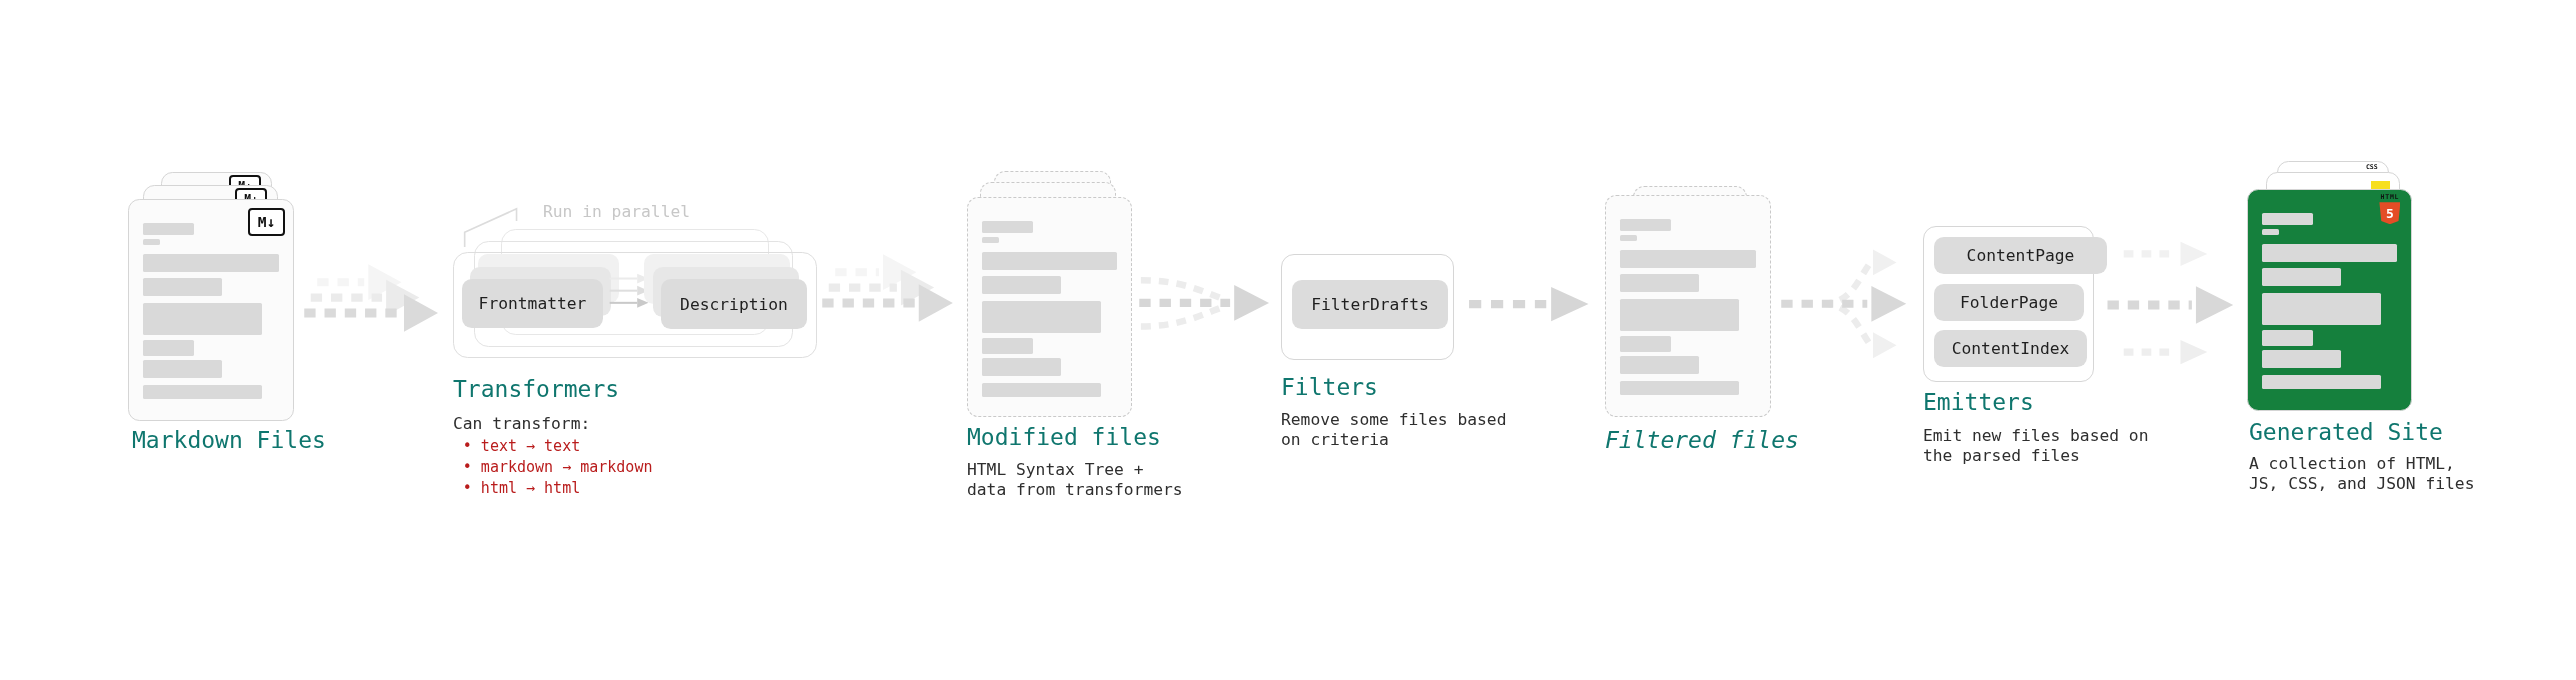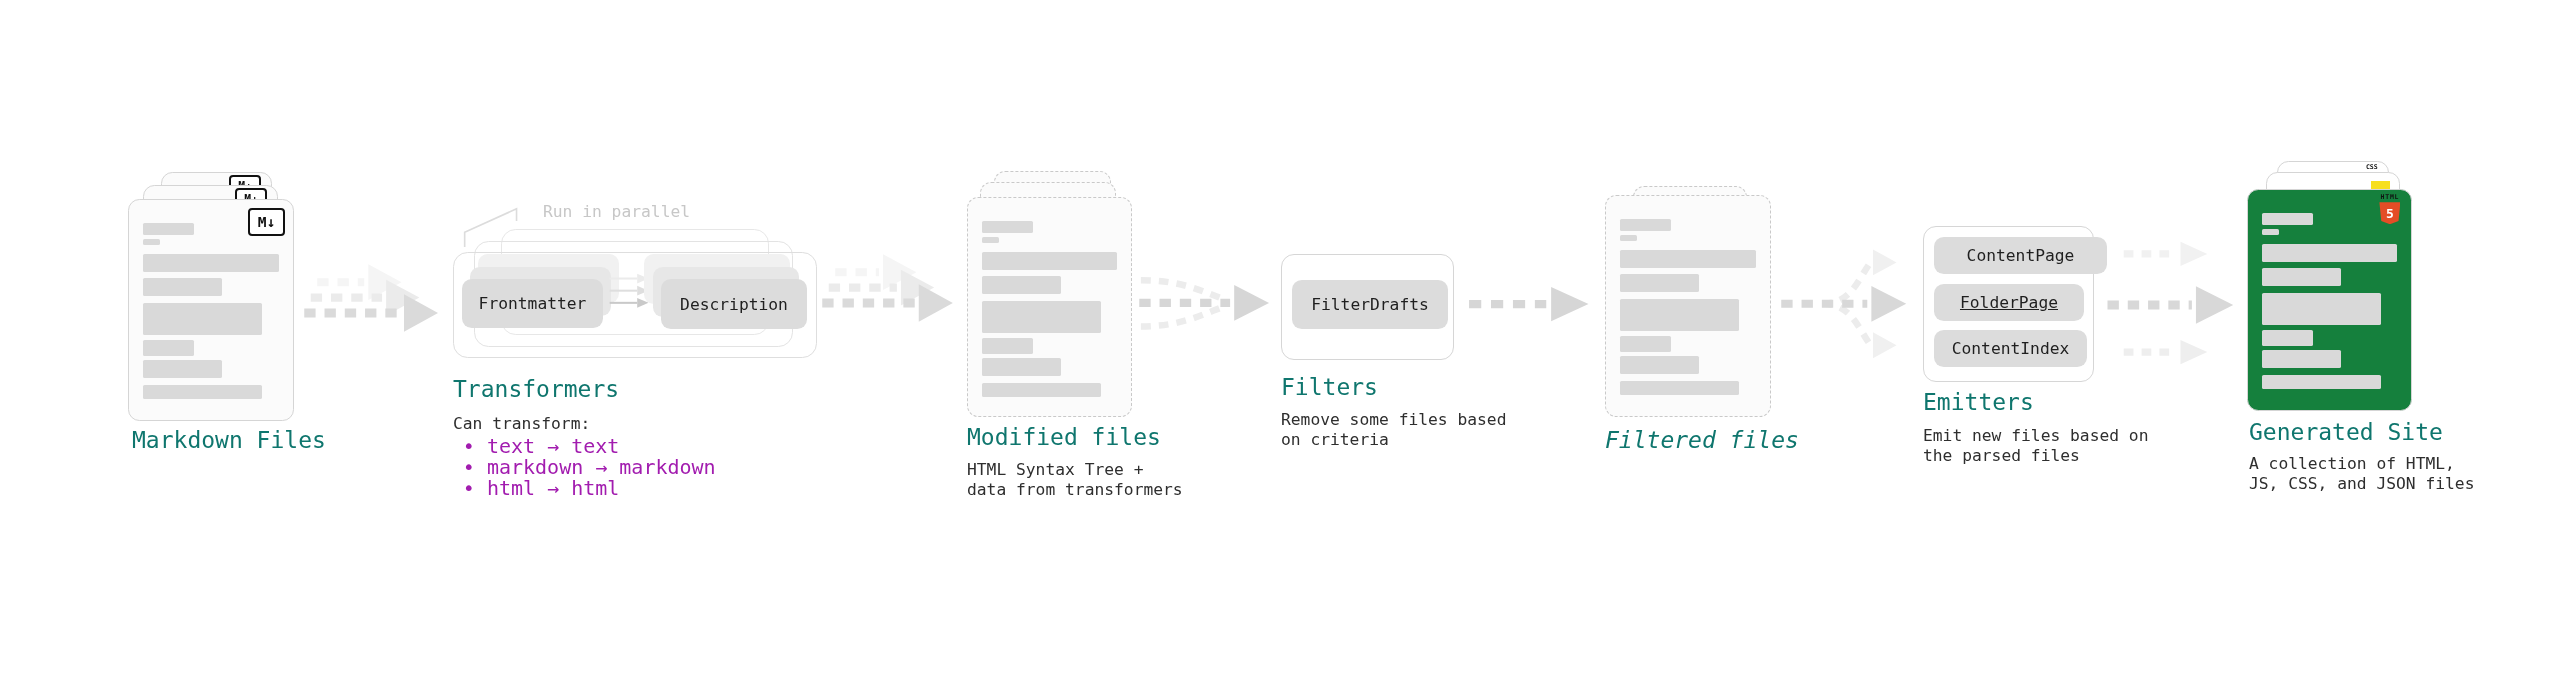--- a/index.html
+++ b/index.html
@@ -22,21 +22,21 @@
   .b8{width:119px;height:14px;}
   
   .md-badge{position:absolute;display:flex;align-items:center;justify-content:center;
             background:#ffffff;border:2.4px solid #111;border-radius:4.1px;font-weight:bold;color:#111;}
   .md-badge.lg{width:32.5px;height:23.6px;top:8.1px;right:8.1px;font-size:14.6px;}
   .md-badge.sm{width:28px;height:19.5px;top:1.6px;right:9.8px;font-size:11.4px;}
   
   .stage-label{position:absolute;font-size:23px;line-height:28px;color:#0f766e;white-space:nowrap;}
   .stage-desc{position:absolute;font-size:16.3px;line-height:20.3px;color:#2e2e2e;white-space:nowrap;}
   .stage-desc span{display:block;}
-  .bullets{position:absolute;font-size:20px;line-height:21px;color:#a21caf;white-space:nowrap;padding-left:9.8px;}
+  .bullets{position:absolute;font-size:15px;line-height:21px;color:#b91c1c;white-space:nowrap;padding-left:9.8px;}
   .bullets span{display:block;}
   .annotation{position:absolute;font-size:16.3px;color:#c7c7c7;white-space:nowrap;}
   
   .tbox{position:absolute;border:1.6px solid #e0e0e0;border-radius:14.6px;background:transparent;box-sizing:border-box;}
   
   .pill{position:absolute;background:#dcdcdc;border-radius:9.8px;display:flex;align-items:center;justify-content:center;
         font-size:16.3px;color:#1f1f1f;box-sizing:border-box;white-space:nowrap;}
   .pill.l2{background:#e7e7e7;}
   .pill.l3{background:#f1f1f1;}
   
@@ -210,21 +210,21 @@
   <path d="M55,81 C90,81 98,110 114,132" fill="none" stroke="#ececec" stroke-width="8" stroke-dasharray="12 10"></path>
   <line x1="4" y1="81" x2="110" y2="81" stroke="#d8d8d8" stroke-width="10" stroke-dasharray="14 11"></line>
   <polygon points="115,59 158,81 115,103" fill="#d8d8d8"></polygon>
   <polygon points="117,14 146,30 117,46" fill="#f0f0f0"></polygon>
   <polygon points="117,116 146,132 117,148" fill="#f0f0f0"></polygon>
 </svg>
 
 <div>
   <div class="group-box" style="left:1923px;top:226px;width:171px;height:156px;"></div>
   <div class="pill" style="left:1934px;top:237px;width:173px;height:37px;">ContentPage</div>
-  <div class="pill" style="left:1934px;top:284px;width:150px;height:37px;text-decoration:underline;">FolderPage</div>
+  <div class="pill" style="left:1934px;top:284px;width:150px;height:37px;">FolderPage</div>
   <div class="pill" style="left:1934px;top:330px;width:153px;height:37px;">ContentIndex</div>
   <div class="stage-label" style="left:1923px;top:388px;">Emitters</div>
   <div class="stage-desc" style="left:1923px;top:426px;">
     <span>Emit new files based on</span>
     <span>the parsed files</span>
   </div>
 </div>
 
 <svg class="abs" style="left:2101px;top:236px;" width="142" height="134" viewBox="0 0 175 165">
   <line x1="28" y1="22" x2="94" y2="22" stroke="#f1f1f1" stroke-width="9" stroke-dasharray="12 10"></line>

